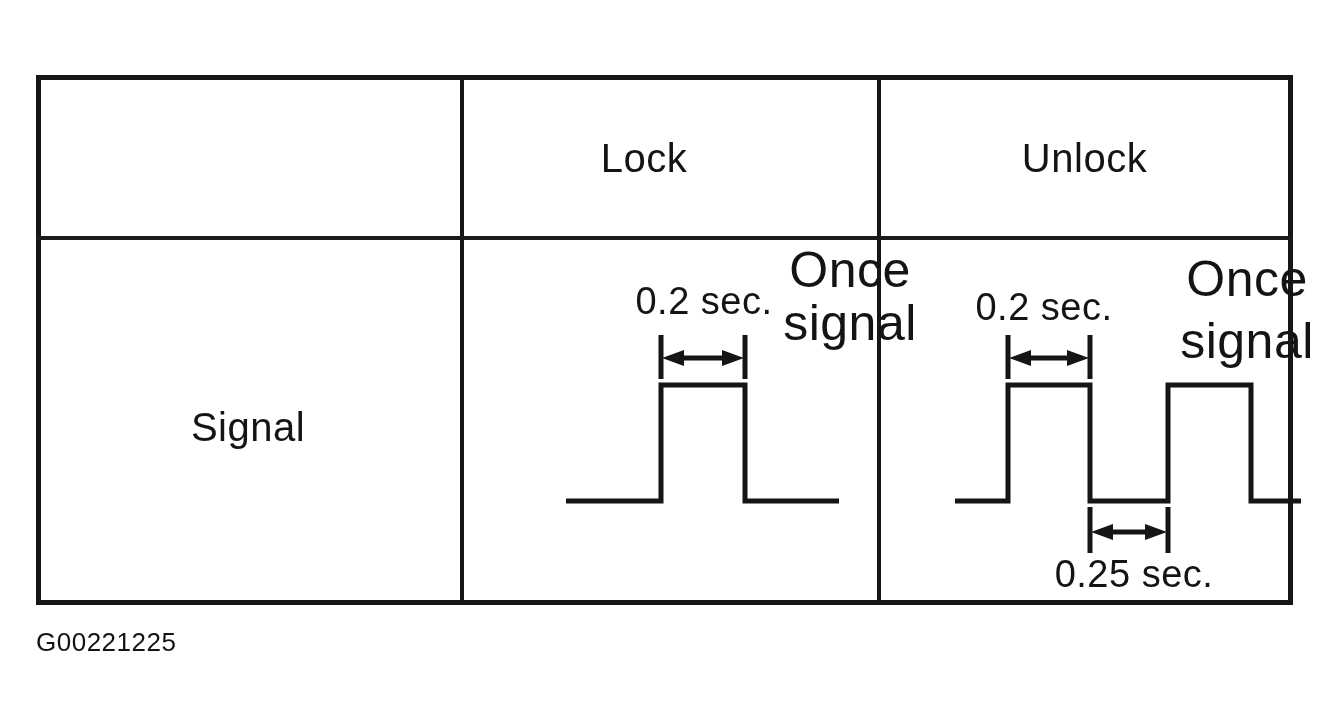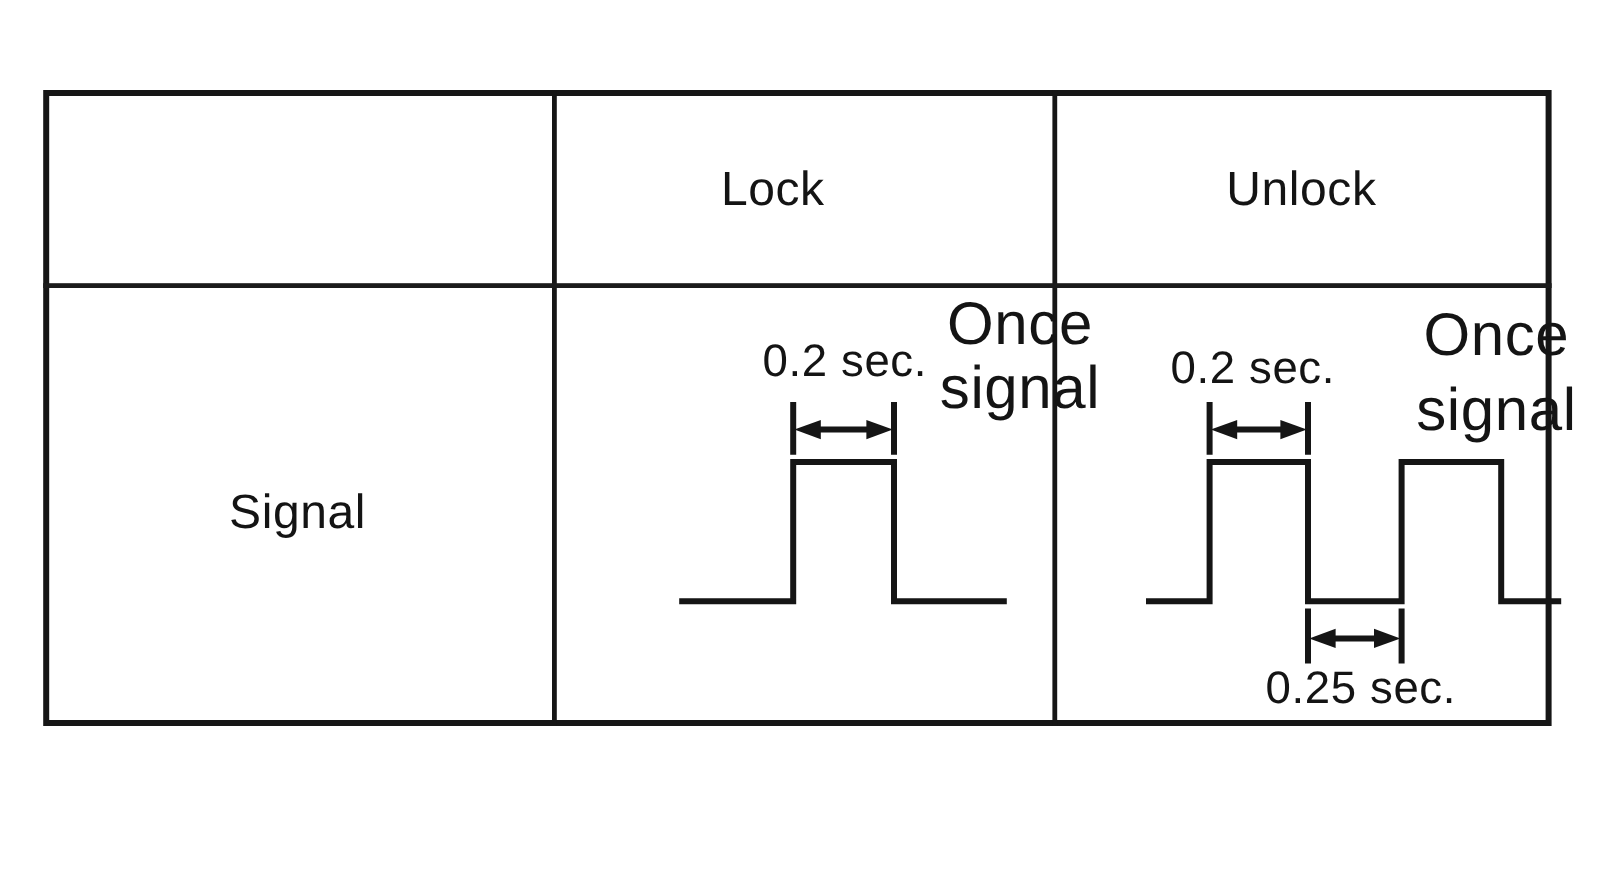--- a/index.html
+++ b/index.html
@@ -126,14 +126,15 @@
       <polygon class="fillhead" points="238,292 216,284 216,300"></polygon>
     </svg>
     <div class="dim-label width-label">0.2 sec.</div>
     <div class="count-note">
       <span>Once</span>
       <span>signal</span>
     </div>
     <div class="dim-label gap-label">0.25 sec.</div>
   </div>
 
+  <div class="figure-id">G00221225</div>
 
 </div>
 
 </body></html>

